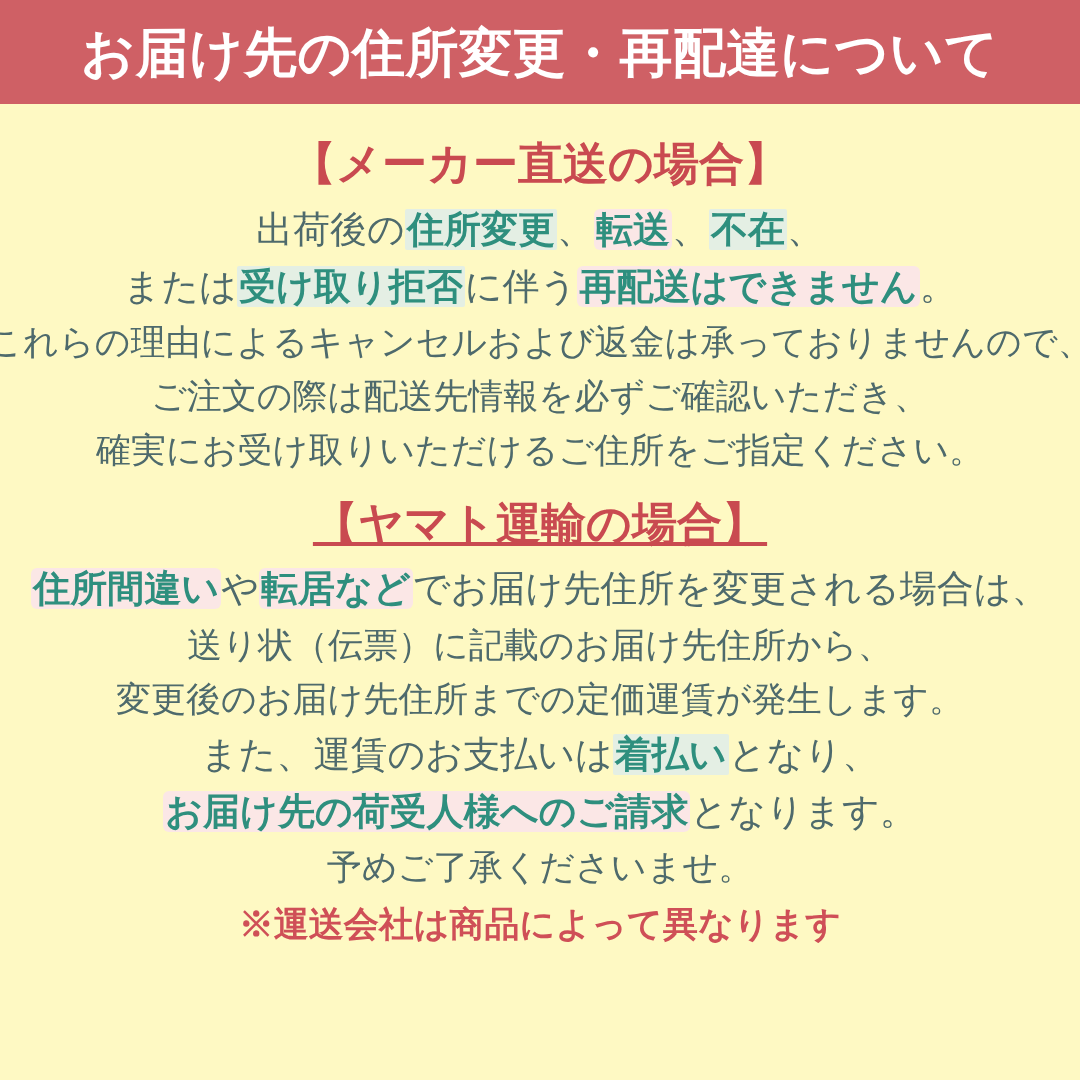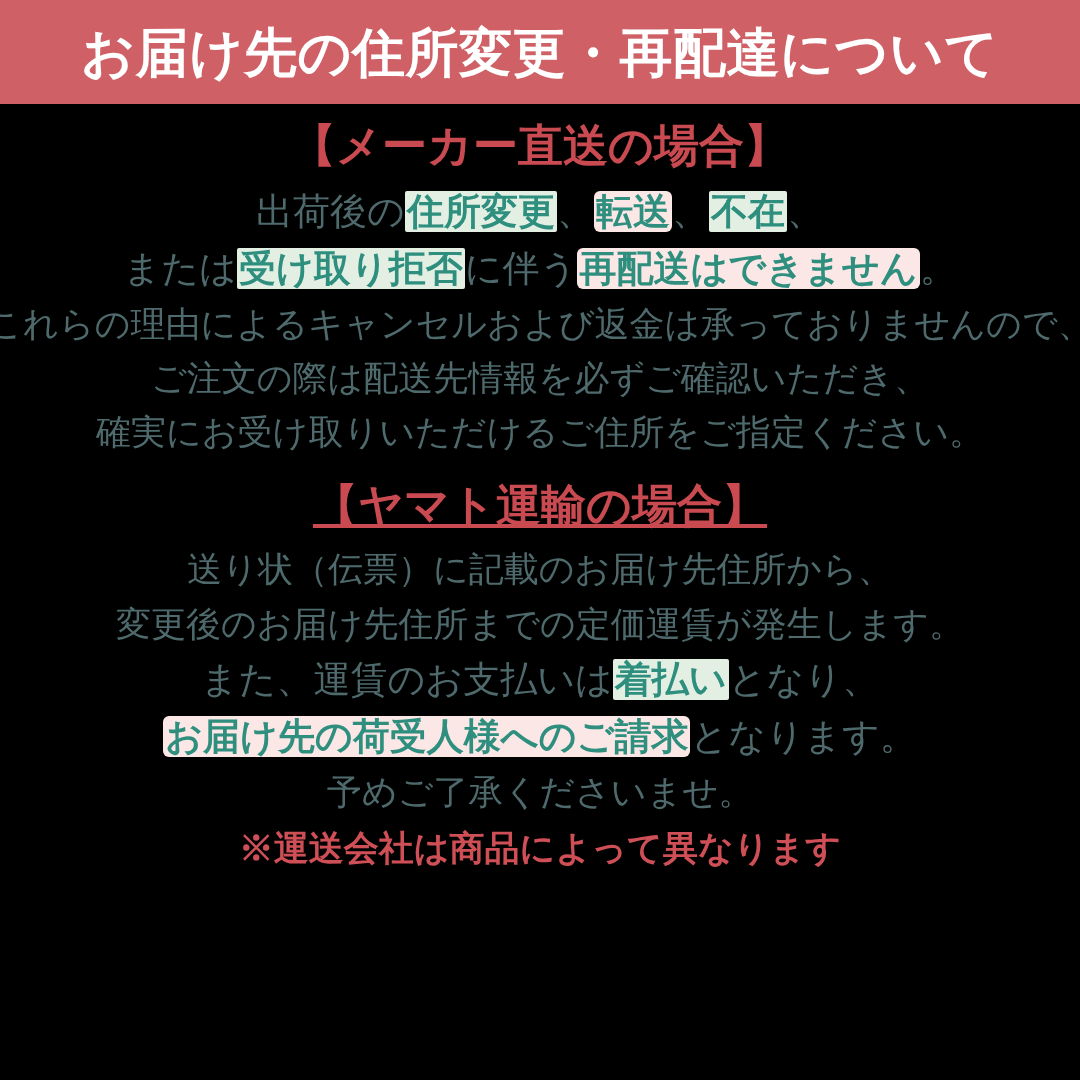--- a/index.html
+++ b/index.html
@@ -12,21 +12,21 @@
     background: #ffffff;
     font-family: "Liberation Sans", sans-serif;
     overflow: hidden;
   }
   .page {
     width: 1080px;
     height: 1080px;
     position: relative;
     display: flex;
     flex-direction: column;
-    background: #000000;
+    background: #fef9c3;
   }
   .header-band {
     background: #cf6065;
     width: 100%;
     height: 104px;
     display: flex;
     align-items: center;
     justify-content: center;
     box-sizing: border-box;
   }
@@ -36,21 +36,21 @@
     font-weight: bold;
     letter-spacing: 0.5px;
     line-height: 1;
     white-space: nowrap;
   }
   .content {
     flex: 1;
     display: flex;
     flex-direction: column;
     align-items: center;
-    padding-top: 6px;
+    padding-top: 24px;
     box-sizing: border-box;
   }
   .section-heading {
     color: #c94a50;
     font-size: 45px;
     font-weight: bold;
     line-height: 1.35;
     text-align: center;
     margin: 6px 0 6px 0;
     white-space: nowrap;
@@ -118,20 +118,23 @@
     <div class="line">
       <span class="plain-teal">または</span><span class="hl-green">受け取り拒否</span><span class="plain-teal">に伴う</span><span class="hl-pink">再配送はできません</span><span class="plain-teal">。</span>
     </div>
 
     <div class="line small">これらの理由によるキャンセルおよび返金は承っておりませんので、</div>
     <div class="line small">ご注文の際は配送先情報を必ずご確認いただき、</div>
     <div class="line small">確実にお受け取りいただけるご住所をご指定ください。</div>
 
     <div class="section-heading second">【ヤマト運輸の場合】</div>
 
+    <div class="line">
+      <span class="hl-pink">住所間違い</span><span class="plain-teal">や</span><span class="hl-pink">転居など</span><span class="plain-teal">でお届け先住所を変更される場合は、</span>
+    </div>
 
     <div class="line small">送り状（伝票）に記載のお届け先住所から、</div>
     <div class="line small">変更後のお届け先住所までの定価運賃が発生します。</div>
 
     <div class="line">
       <span class="plain-teal">また、運賃のお支払いは</span><span class="hl-green">着払い</span><span class="plain-teal">となり、</span>
     </div>
 
     <div class="line">
       <span class="hl-pink">お届け先の荷受人様へのご請求</span><span class="plain-teal">となります。</span>

